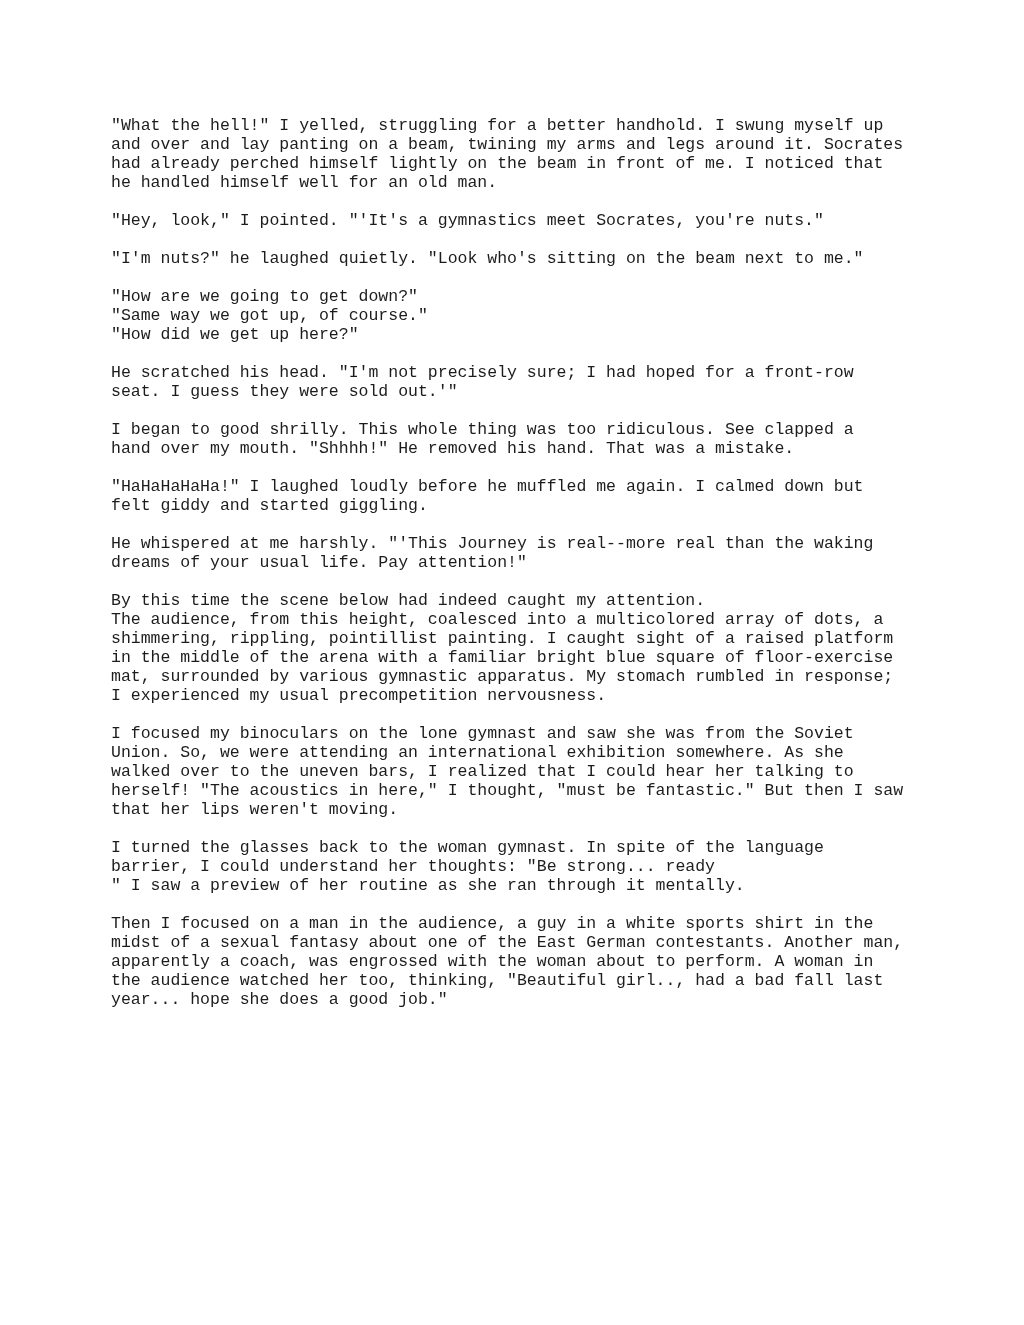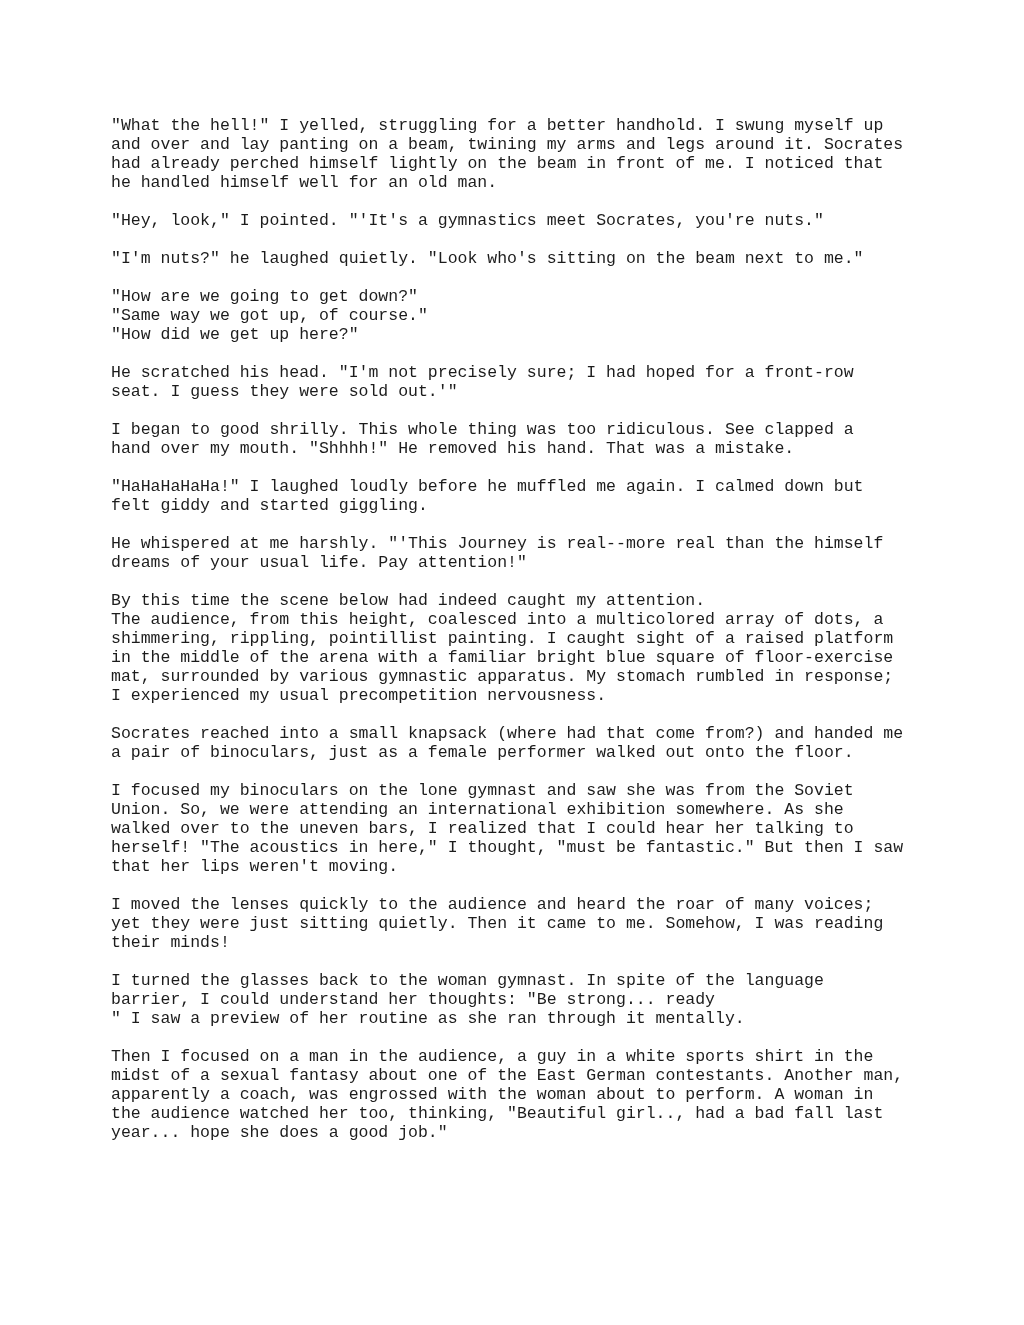--- a/index.html
+++ b/index.html
@@ -43,38 +43,33 @@
       <div class="paragraph">"I'm nuts?" he laughed quietly. "Look who's sitting on the beam next to me."</div>
       <div class="paragraph">"How are we going to get down?"
 "Same way we got up, of course."
 "How did we get up here?"</div>
       <div class="paragraph">He scratched his head. "I'm not precisely sure; I had hoped for a front-row
 seat. I guess they were sold out.'"</div>
       <div class="paragraph">I began to good shrilly. This whole thing was too ridiculous. See clapped a
 hand over my mouth. "Shhhh!" He removed his hand. That was a mistake.</div>
       <div class="paragraph">"HaHaHaHaHa!" I laughed loudly before he muffled me again. I calmed down but
 felt giddy and started giggling.</div>
-      <div class="paragraph">He whispered at me harshly. "'This Journey is real--more real than the himself
+      <div class="paragraph">He whispered at me harshly. "'This Journey is real--more real than the waking
 dreams of your usual life. Pay attention!"</div>
       <div class="paragraph">By this time the scene below had indeed caught my attention.
 The audience, from this height, coalesced into a multicolored array of dots, a
 shimmering, rippling, pointillist painting. I caught sight of a raised platform
 in the middle of the arena with a familiar bright blue square of floor-exercise
 mat, surrounded by various gymnastic apparatus. My stomach rumbled in response;
 I experienced my usual precompetition nervousness.</div>
-      <div class="paragraph">Socrates reached into a small knapsack (where had that come from?) and handed me
-a pair of binoculars, just as a female performer walked out onto the floor.</div>
       <div class="paragraph">I focused my binoculars on the lone gymnast and saw she was from the Soviet
 Union. So, we were attending an international exhibition somewhere. As she
 walked over to the uneven bars, I realized that I could hear her talking to
 herself! "The acoustics in here," I thought, "must be fantastic." But then I saw
 that her lips weren't moving.</div>
-      <div class="paragraph">I moved the lenses quickly to the audience and heard the roar of many voices;
-yet they were just sitting quietly. Then it came to me. Somehow, I was reading
-their minds!</div>
       <div class="paragraph">I turned the glasses back to the woman gymnast. In spite of the language
 barrier, I could understand her thoughts: "Be strong... ready
 " I saw a preview of her routine as she ran through it mentally.</div>
       <div class="paragraph">Then I focused on a man in the audience, a guy in a white sports shirt in the
 midst of a sexual fantasy about one of the East German contestants. Another man,
 apparently a coach, was engrossed with the woman about to perform. A woman in
 the audience watched her too, thinking, "Beautiful girl.., had a bad fall last
 year... hope she does a good job."</div>
     </div>
 </div>

